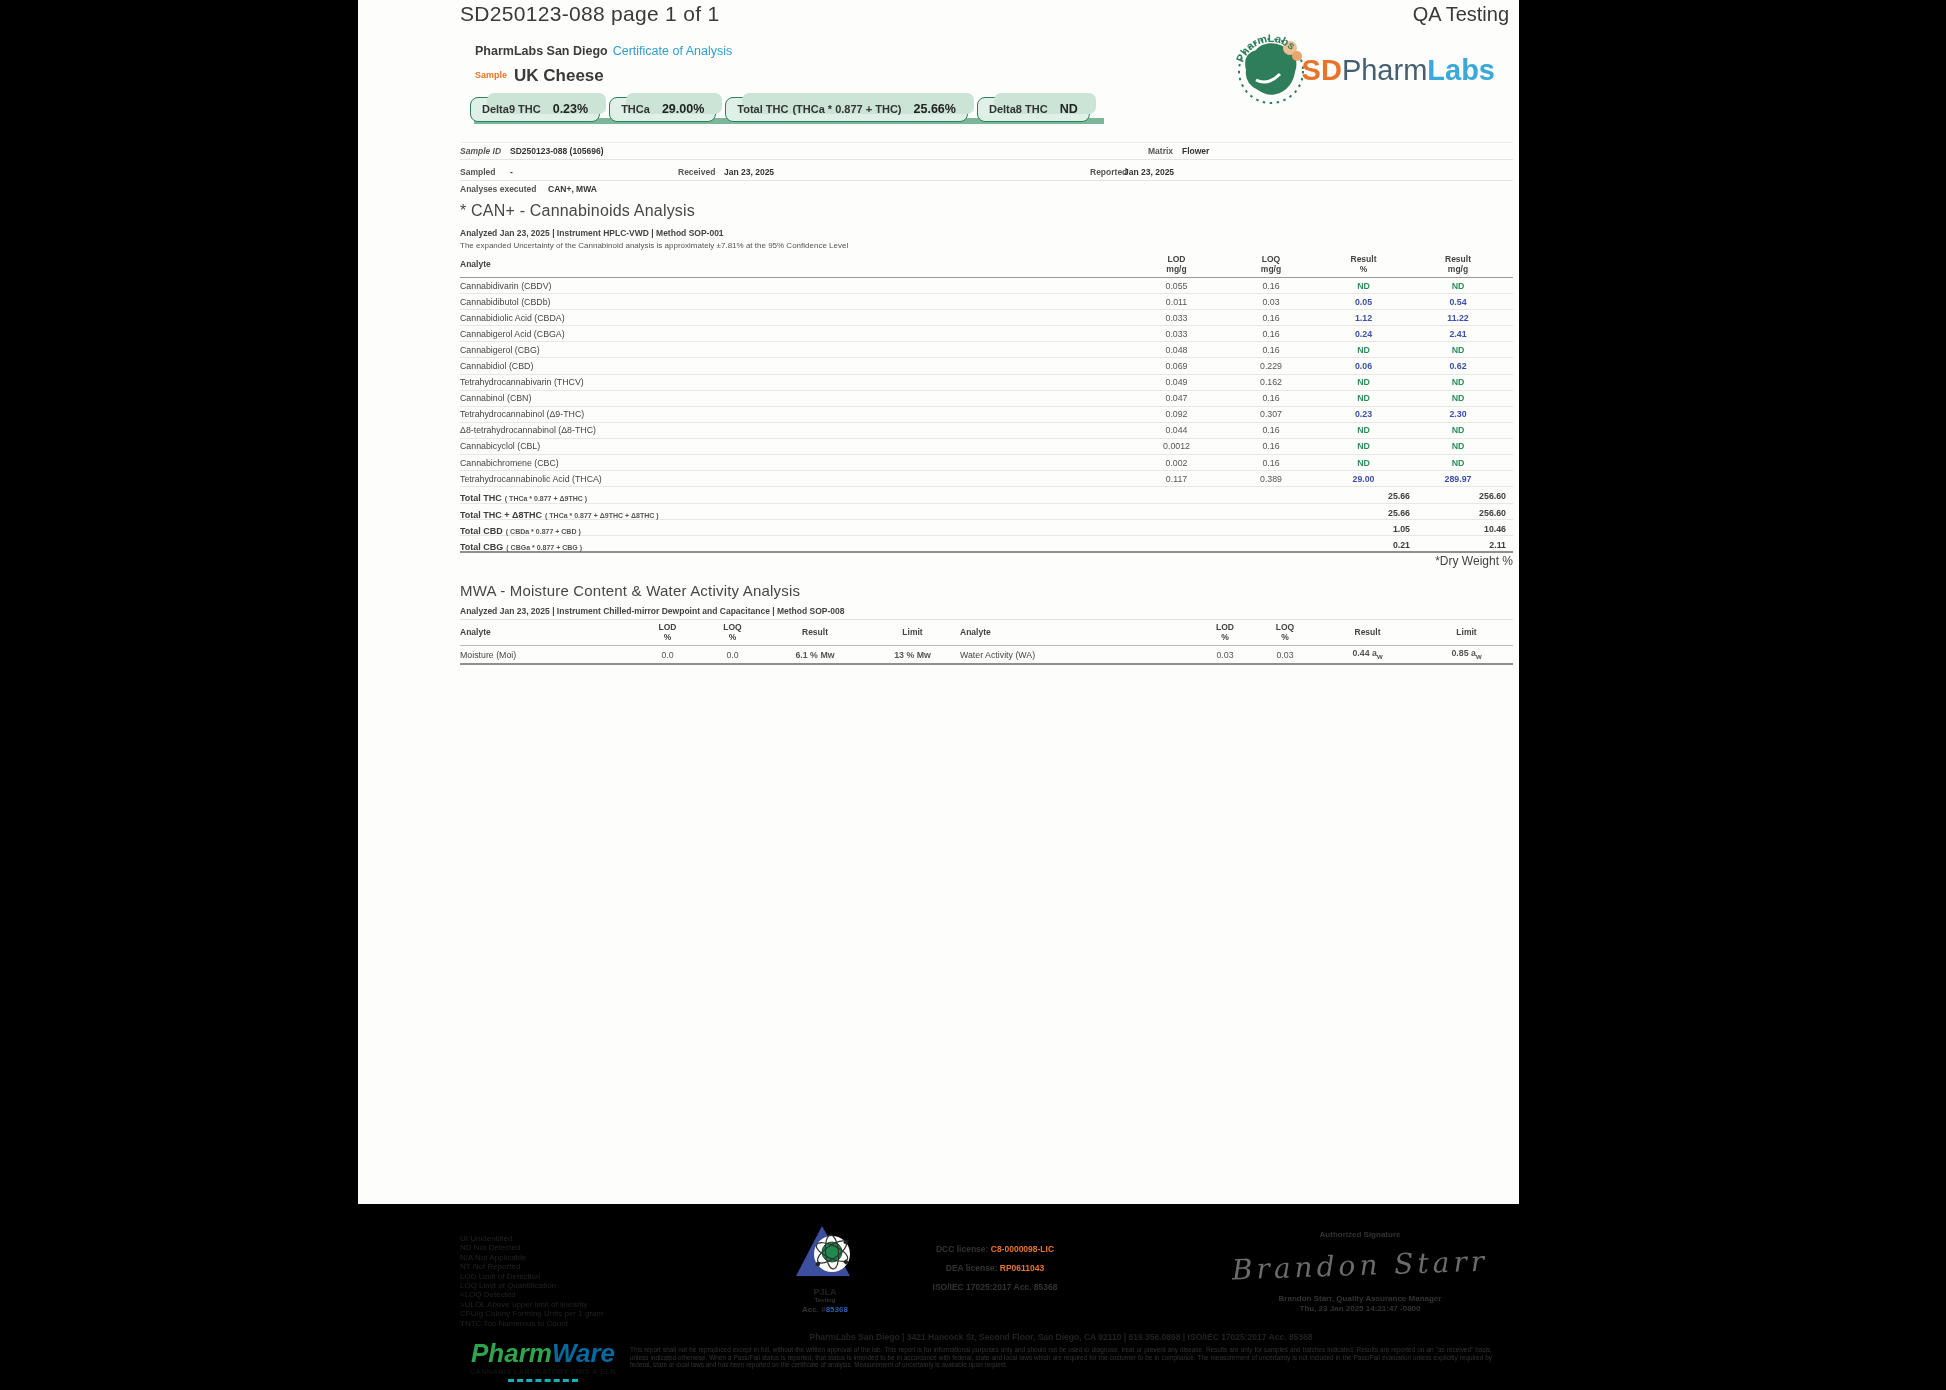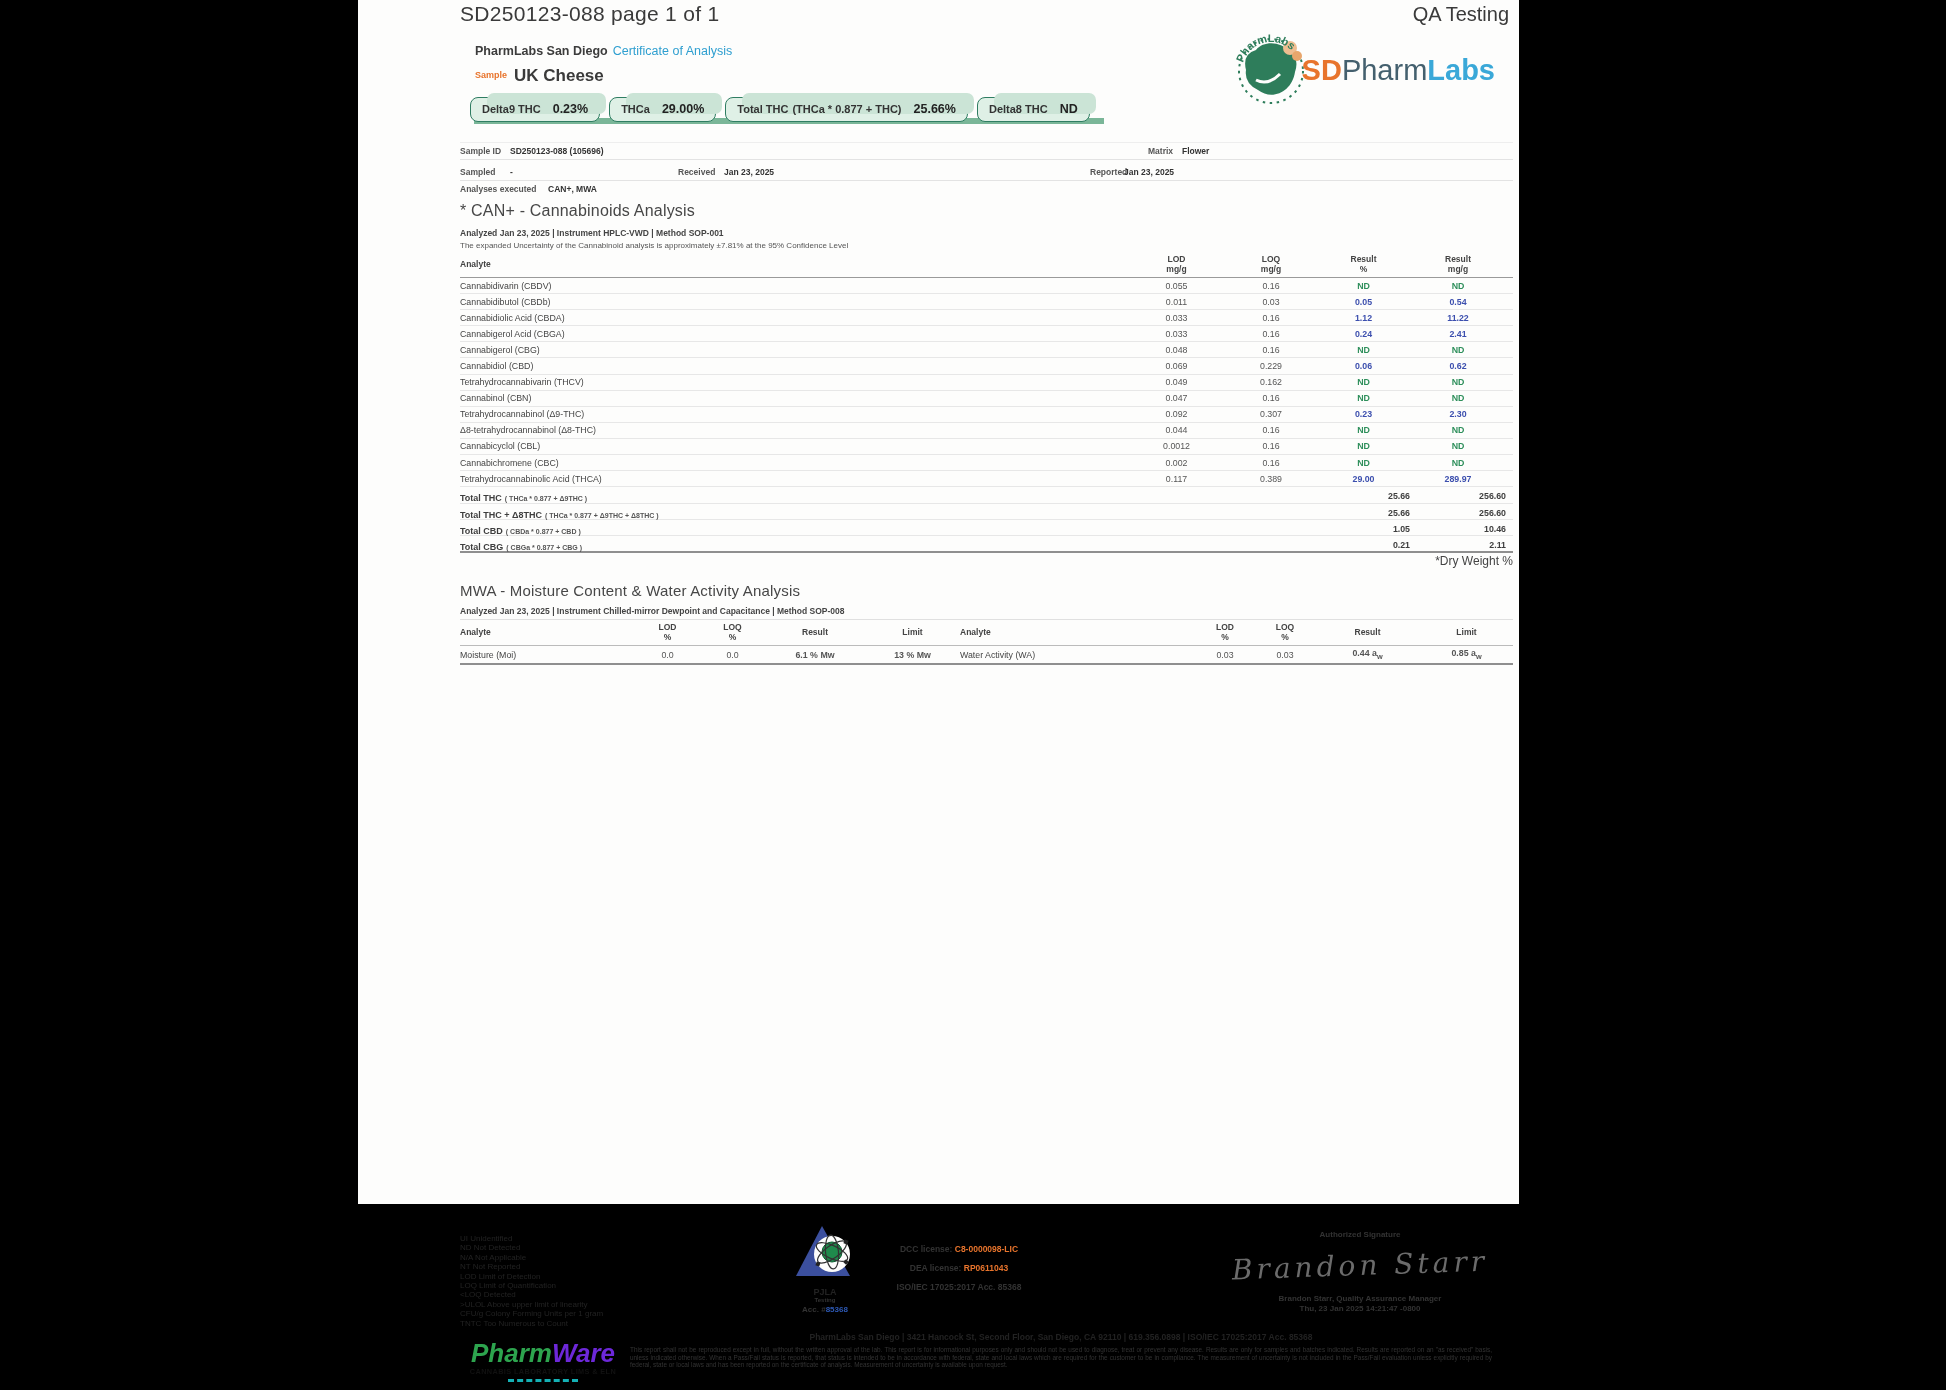--- a/index.html
+++ b/index.html
@@ -82,35 +82,35 @@
   .m-res{color:#2d59b5;font-weight:bold;}
   .m-lim{color:#444;font-weight:bold;}
 
   
   .glossary{left:102px;top:1234px;font-size:8px;line-height:9.4px;color:#222;}
   .pjla{left:397px;top:1224px;width:140px;text-align:center;}
   .pjla .p-name{font-size:9px;font-weight:bold;color:#222;margin-top:1px;}
   .pjla .p-sub{font-size:6px;font-weight:bold;color:#333;}
   .pjla .p-acc{font-size:8px;font-weight:bold;color:#333;margin-top:2px;}
   .pjla .p-acc .num{color:#2d59b5;}
-  .licenses{left:506px;top:1244px;width:190px;text-align:center;}
+  .licenses{left:542px;top:1244px;width:190px;text-align:center;}
   .lic-line{font-size:8.5px;font-weight:bold;color:#333;margin-bottom:9px;}
   .lic-line .orange{color:#e8742c;}
   .sig-block{left:852px;top:1230px;width:300px;text-align:center;}
   .sig-head{font-size:8px;font-weight:bold;color:#333;}
   .sig-script{font-family:"DejaVu Serif",serif;font-style:italic;font-size:28px;color:#6b6b6b;
     margin-top:10px;transform:rotate(-2deg);letter-spacing:4px;}
   .sig-name{font-size:8px;font-weight:bold;color:#333;margin-top:12px;}
   .sig-date{font-size:8px;font-weight:bold;color:#333;margin-top:1px;}
   .address{left:253px;top:1332px;width:900px;text-align:center;font-size:8.5px;font-weight:bold;color:#222;}
   .disclaimer{left:272px;top:1346px;width:862px;font-size:6.4px;line-height:7.7px;color:#333;text-align:justify;}
   .pharmware{left:100px;top:1340px;width:170px;text-align:center;}
   .pw-main{font-size:26px;font-weight:bold;font-style:italic;line-height:26px;}
   .pw-g{color:#2da44e;}
-  .pw-t{color:#6d28d9;}
+  .pw-t{color:#0369a1;}
   .pw-sub{font-size:7.3px;font-weight:bold;color:#111;letter-spacing:.4px;margin-top:1px;white-space:nowrap;}
   .pw-line{height:0;border-bottom:3px dashed #14b0b5;width:70px;margin:3px auto 0 auto;}
 </style>
 </head>
 <body>
 
 <div class="page">
 
   <div class="abs report-title">SD250123-088 page 1 of 1</div>
   <div class="abs qa-title">QA Testing</div>
@@ -163,21 +163,21 @@
       <text font-size="11" font-weight="bold" fill="#2e7d5b" font-family="Liberation Sans, sans-serif">
         <textPath href="#arcpath" startOffset="8">PharmLabs</textPath>
       </text>
     </svg>
     <div class="wordmark">
       <span class="w-sd">SD</span><span class="w-pharm">Pharm</span><span class="w-labs">Labs</span>
     </div>
   </div>
 
   <div class="abs meta-row mr1">
-    <span class="lbl" style="left:0;">Sample ID</span>
+    <span class="lbl" style="left:0;font-style:italic;">Sample ID</span>
     <span class="val" style="left:50px;">SD250123-088 (105696)</span>
     <span class="lbl" style="left:688px;">Matrix</span>
     <span class="val" style="left:722px;">Flower</span>
   </div>
   <div class="abs meta-row mr2">
     <span class="lbl" style="left:0;">Sampled</span>
     <span class="val" style="left:50px;">-</span>
     <span class="lbl" style="left:218px;">Received</span>
     <span class="val" style="left:264px;">Jan 23, 2025</span>
     <span class="lbl" style="left:618px;margin-left:12px;">Reported</span>

